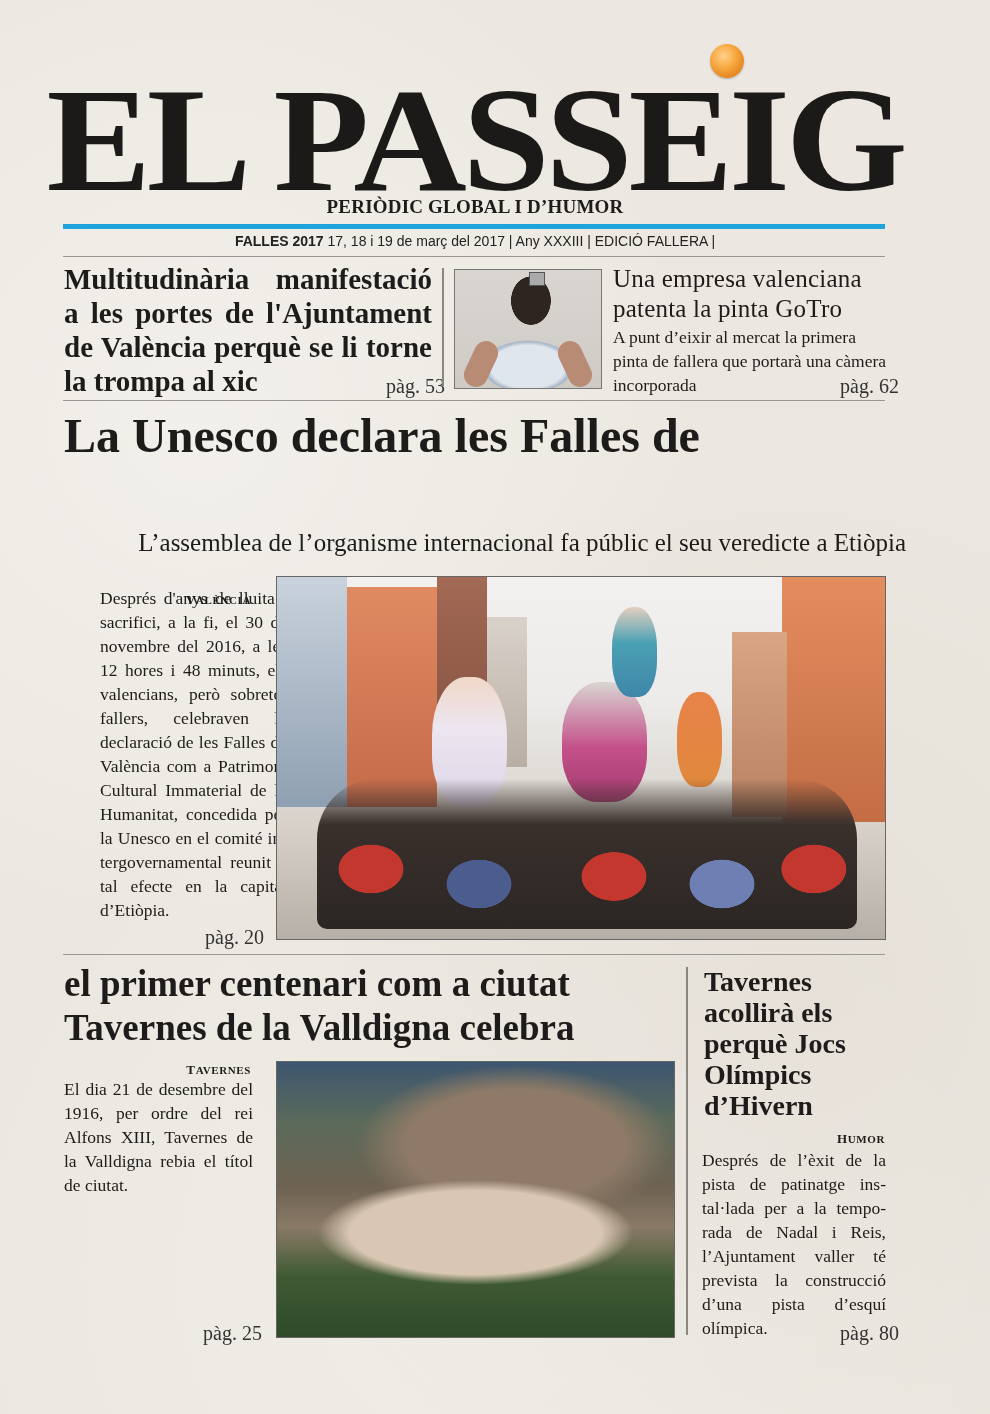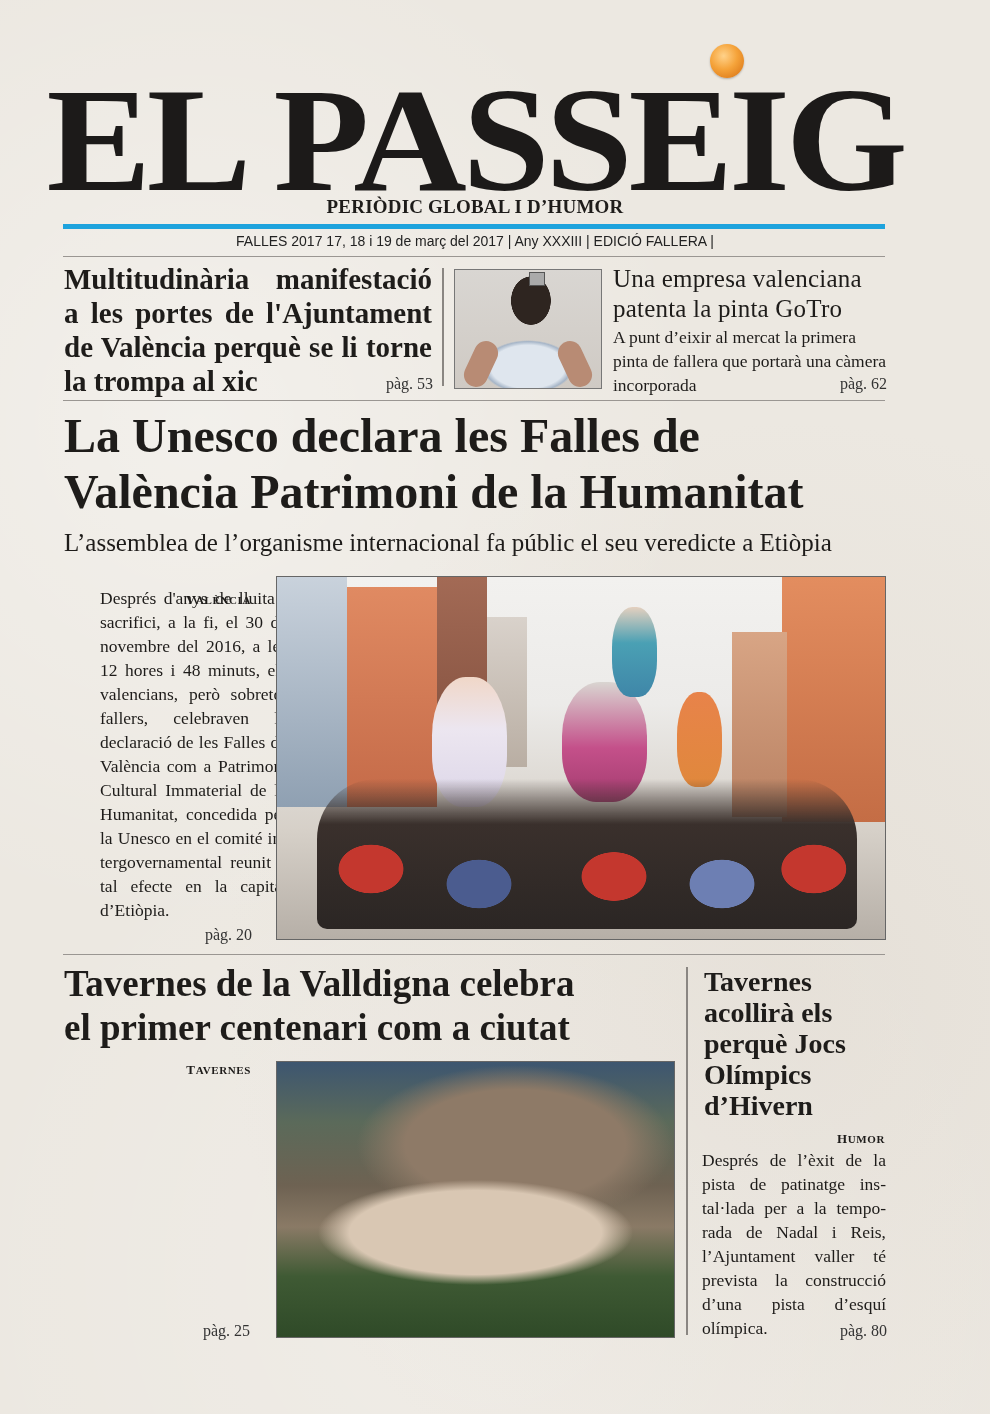--- a/index.html
+++ b/index.html
@@ -32,30 +32,30 @@
   .tagline {
     left: 60px; top: 196px; width: 830px; text-align: center;
     font-family: "Liberation Serif", serif; font-weight: bold; font-size: 19px;
     letter-spacing: 0.2px;
   }
   .blue-rule { left: 63px; top: 224px; width: 822px; height: 5px; background: #1ea3dd; }
   .dateline {
     left: 60px; top: 233px; width: 830px; text-align: center;
     font-family: "Liberation Sans", sans-serif; font-size: 14px; color: #222;
   }
-  .dateline b { font-weight: normal; }
+  .dateline b { font-weight: bold; }
   .rule { background: #9a9692; height: 1px; }
   .vrule { background: #8a8682; width: 2px; }
 
   
   .top-left-headline {
     left: 64px; top: 262px; width: 368px;
     font-weight: bold; font-size: 29px; line-height: 34px; text-align: justify;
   }
-  .page-ref { font-size: 16px; color: #333; }
+  .page-ref { font-size: 20px; color: #333; }
   .top-left-page { left: 386px; top: 375px; }
 
   
   .gotro-photo {
     left: 454px; top: 269px; width: 146px; height: 118px;
     border: 1px solid #777;
     background:
       radial-gradient(ellipse 28px 34px at 52% 26%, #2e2520 0 70%, transparent 72%),
       radial-gradient(ellipse 62px 36px at 50% 82%, #dfe6ee 0 60%, #a7b6c8 70%, transparent 74%),
       linear-gradient(180deg, #d9d6d2 0%, #cfcac4 100%);
@@ -72,21 +72,21 @@
     left: 613px; top: 325px; width: 276px;
     font-size: 17.5px; line-height: 24px;
   }
   .top-right-page { left: 840px; top: 375px; }
 
   
   .main-headline {
     left: 64px; top: 408px; width: 830px;
     font-weight: bold; font-size: 48px; line-height: 56px; letter-spacing: 0px;
   }
-  .main-deck { left: 64px; top: 527px; width: 830px; font-size: 25px; line-height: 32px; }
+  .main-deck { left: 76px; top: 527px; width: 830px; font-size: 25px; line-height: 32px; text-align: right; }
   .kicker {
     font-weight: bold; font-size: 11px; letter-spacing: 0.6px; font-variant: small-caps;
     text-align: right;
   }
   .kicker .big { font-size: 13px; }
   .main-kicker { left: 64px; top: 592px; width: 187px; }
   .body-col {
     font-size: 17.5px; line-height: 24px; text-align: justify; hyphens: manual;
   }
   .main-body { left: 64px; top: 586px; width: 187px; margin-left: 36px; }
@@ -161,21 +161,20 @@
   <div class="arm-l"></div>
   <div class="arm-r"></div>
 </div>
 <div class="abs top-right-headline">Una empresa valenciana patenta la pinta GoTro</div>
 <div class="abs top-right-deck">A punt d’eixir al mercat la primera pinta de fallera que portarà una càmera incorporada</div>
 <div class="abs page-ref top-right-page">pàg. 62</div>
 <div class="abs rule" style="left:63px; top:400px; width:822px;"></div>
 
 <div class="abs main-headline">
   <div>La Unesco declara les Falles de</div>
-  <div>València Patrimoni de la Humanitat</div>
 </div>
 <div class="abs main-deck">L’assemblea de l’organisme internacional fa públic el seu veredicte a Etiòpia</div>
 <div class="abs kicker main-kicker"><span class="big">V</span><span>ALÈNCIA</span></div>
 <div class="abs body-col main-body">Després d'anys de lluita i sacrifici, a la fi, el 30 de novembre del 2016, a les 12 hores i 48 minuts, els valencians, però so­bretot fallers, celebra­ven la declaració de les Falles de València com a Patrimoni Cultural Im­material de la Humani­tat, concedida  per la Unesco en el comité in­tergovernamental reunit a tal efecte en la capital d’Etiòpia.</div>
 <div class="abs page-ref main-page">pàg. 20</div>
 
 <div class="abs unesco-photo">
 
   <div class="bldg" style="left:0; top:0; width:70px; height:230px; background:linear-gradient(180deg,#c9d2dc,#8fa0b2);"></div>
   <div class="bldg" style="left:70px; top:10px; width:90px; height:220px; background:linear-gradient(180deg,#e08a62,#c46a48);"></div>
@@ -188,25 +187,26 @@
   <div class="figure" style="left:155px; top:100px; width:75px; height:130px; background:linear-gradient(180deg,#f0d7c8,#ece6f0 40%,#dcd6e8);"></div>
   <div class="figure" style="left:285px; top:105px; width:85px; height:120px; background:linear-gradient(180deg,#d9d5d1,#c4508a 55%,#a33c6f);"></div>
   <div class="figure" style="left:335px; top:30px; width:45px; height:90px; background:linear-gradient(180deg,#e4d0bf,#4aa0b4 40%,#3f86a8);"></div>
   <div class="figure" style="left:400px; top:115px; width:45px; height:95px; background:linear-gradient(180deg,#e8834a,#e0883c);"></div>
   <div class="crowd"></div>
 </div>
 
 <div class="abs rule" style="left:63px; top:954px; width:822px;"></div>
 
 <div class="abs tav-headline">
+  <div>el primer centenari com a ciutat</div>
   <div>Tavernes de la Valldigna celebra</div>
-  <div>el primer centenari com a ciutat</div>
 </div>
 <div class="abs kicker tav-kicker"><span class="big">T</span><span>AVERNES</span></div>
 <div class="abs body-col tav-body">
+  <p>El dia 21 de desembre del 1916, per ordre del rei Alfons XIII, Taver­nes de la Valldigna rebia el títol de ciutat.</p>
 </div>
 <div class="abs page-ref tav-page">pàg. 25</div>
 <div class="abs aerial-photo"></div>
 
 <div class="abs vrule vrule-bottom"></div>
 
 <div class="abs humor-headline">Tavernes acollirà els perquè Jocs Olímpics d’Hivern</div>
 <div class="abs kicker humor-kicker"><span class="big">H</span><span>UMOR</span></div>
 <div class="abs body-col humor-body">Després de l’èxit de la pista de patinatge ins­tal·lada per a la tempo­rada de Nadal i Reis, l’Ajuntament valler té prevista la construcció d’una pista d’esquí olímpica.</div>
 <div class="abs page-ref humor-page">pàg. 80</div>

